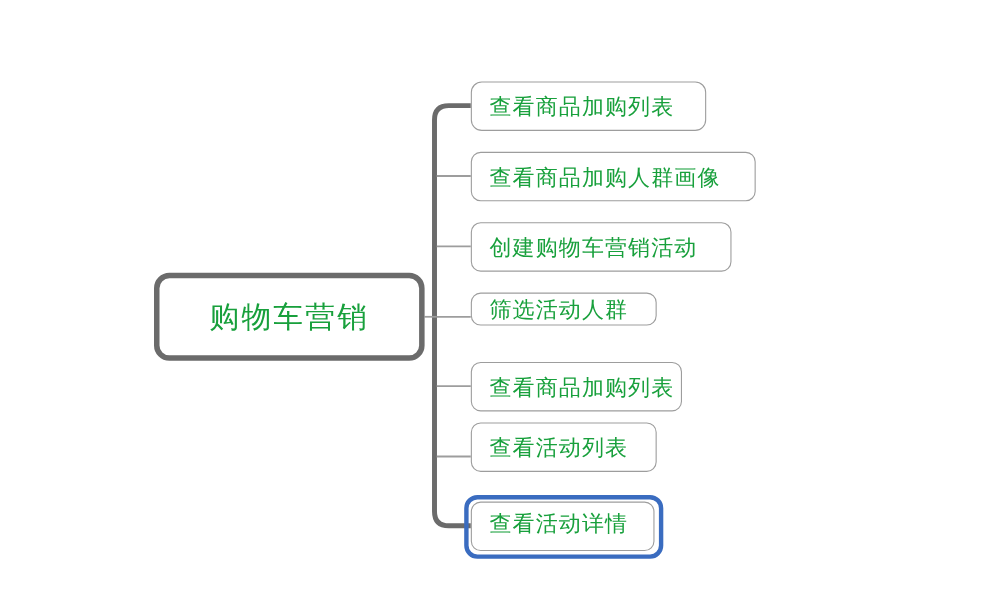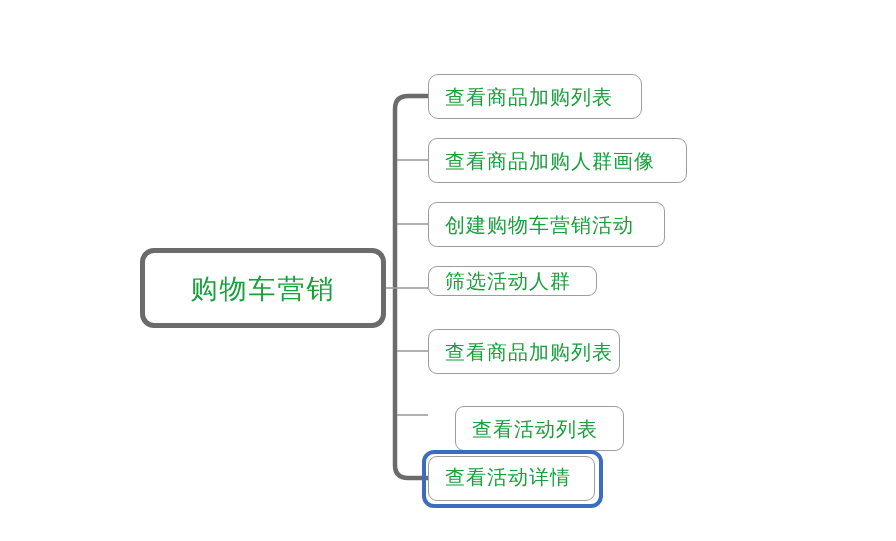--- a/index.html
+++ b/index.html
@@ -114,21 +114,21 @@
   </div>
 
   <div class="child-node" style="left:428px; top:266px; width:169px; height:30px;">
     <span class="child-label">筛选活动人群</span>
   </div>
 
   <div class="child-node" style="left:428px; top:329px; width:192px; height:45px;">
     <span class="child-label">查看商品加购列表</span>
   </div>
 
-  <div class="child-node" style="left:428px; top:406px; width:169px; height:45px;margin-left:27px;">
+  <div class="child-node" style="left:428px; top:384px; width:169px; height:45px;">
     <span class="child-label">查看活动列表</span>
   </div>
 
   <div class="selection-ring" style="left:422px; top:450px; width:181px; height:58px;"></div>
   <div class="child-node" style="left:428px; top:456px; width:167px; height:45px;font-family:Liberation Mono, monospace;">
     <span class="child-label">查看活动详情</span>
   </div>
 
 </div>
 

